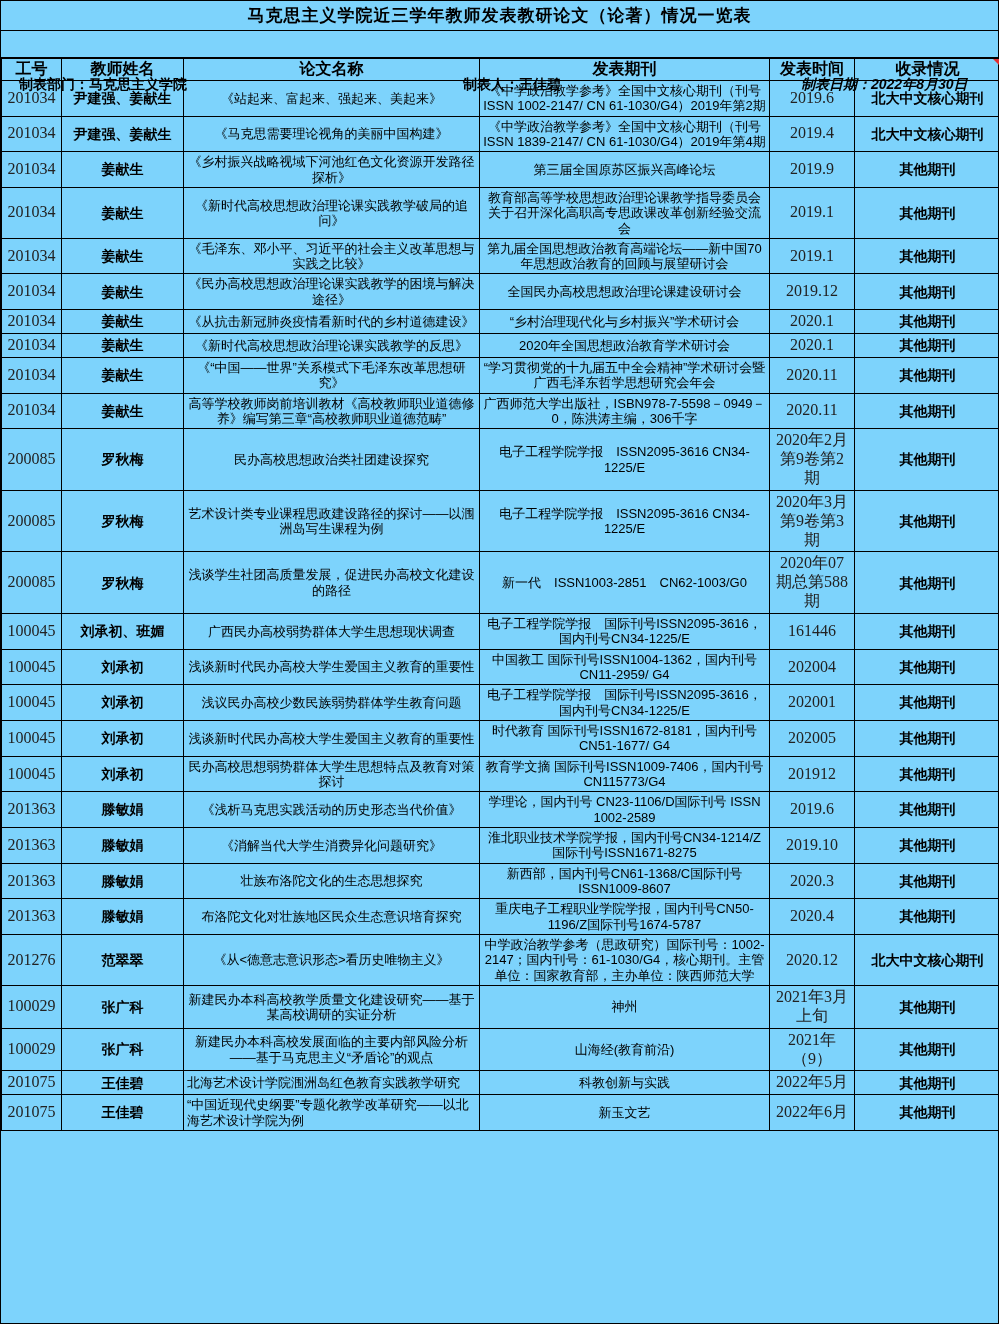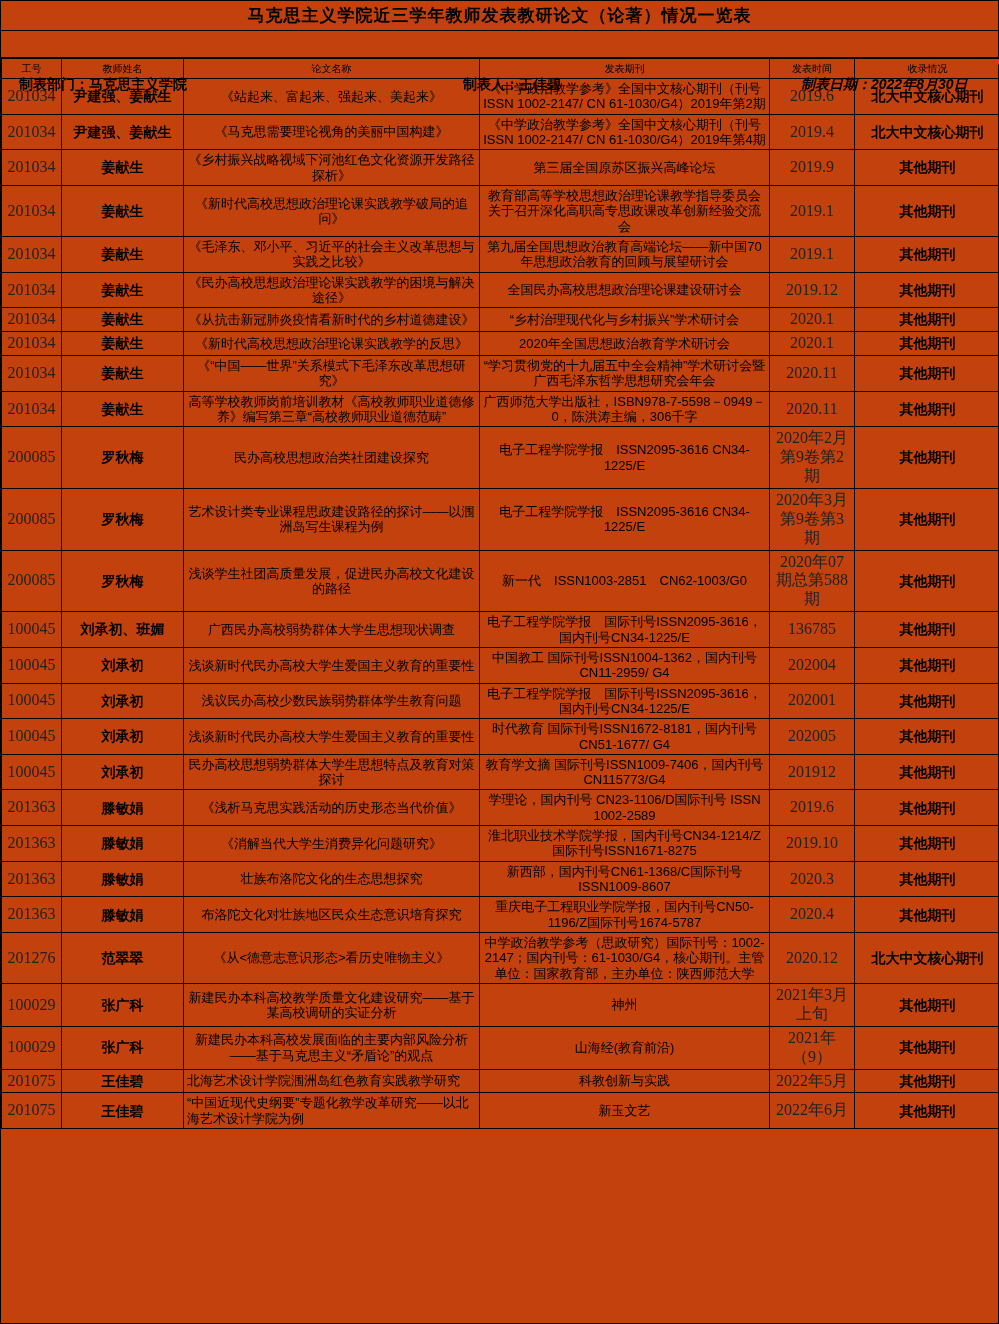--- a/index.html
+++ b/index.html
@@ -1,18 +1,18 @@
 <!DOCTYPE html>
 <html lang="zh"><head>
 <meta charset="utf-8">
 <style>
   html,body{margin:0;padding:0;background:#fff;}
   body{width:999px;font-family:"Liberation Sans","DejaVu Sans",sans-serif;color:#000;}
   .sheet{
-    width:999px;min-height:1324px;box-sizing:border-box;background:#c2410c;
+    width:999px;min-height:1324px;box-sizing:border-box;background:#7dd3fc;
     border:1px solid #000;
   }
   .title{
     height:29px;line-height:29px;text-align:center;font-size:17px;font-weight:bold;
     border-bottom:1px solid #000;letter-spacing:1px;
   }
   .meta{
     position:relative;height:26px;border-bottom:1px solid #000;font-size:14px;font-weight:bold;
   }
   .meta span{position:absolute;top:0;line-height:26px;white-space:nowrap;margin-top:40px;}
@@ -20,21 +20,21 @@
   .meta .m2{left:462px;}
   .meta .m3{left:800px;font-style:italic;}
   table{
     width:100%;border-collapse:collapse;table-layout:fixed;font-size:14px;
   }
   th,td{
     border:1px solid #000;text-align:center;vertical-align:middle;
     padding:2px 3px;word-break:break-word;line-height:1.18;
     box-sizing:border-box;
   }
-  thead th{height:20px;font-weight:normal;font-size:10px;padding:1px 2px;position:relative;}
+  thead th{height:20px;font-weight:bold;font-size:16px;padding:1px 2px;position:relative;}
   
   .c-id,.c-date{font-family:Liberation Serif, serif;font-size:16px;color:#222;}
   .c-name{font-weight:bold;}
   .c-status{font-weight:bold;}
   .c-paper,.c-journal{font-size:13px;}
   td.align-left{text-align:left;}
   
   .red-tri{
     position:absolute;top:0;right:0;width:0;height:0;
     border-top:7px solid #e03030;border-left:7px solid transparent;
@@ -82,21 +82,21 @@
     <td class="c-name">尹建强、姜献生</td>
     <td class="c-paper">《站起来、富起来、强起来、美起来》</td>
     <td class="c-journal">《中学政治教学参考》全国中文核心期刊（刊号ISSN 1002-2147/ CN 61-1030/G4）2019年第2期</td>
     <td class="c-date">2019.6</td>
     <td class="c-status">北大中文核心期刊</td>
   </tr>
         <tr>
     <td class="c-id">201034</td>
     <td class="c-name">尹建强、姜献生</td>
     <td class="c-paper">《马克思需要理论视角的美丽中国构建》</td>
-    <td class="c-journal">《中学政治教学参考》全国中文核心期刊（刊号ISSN 1002-2147/ CN 61-1030/G4）2019年第4期</td>
+    <td class="c-journal">《中学政治教学参考》全国中文核心期刊（刊号ISSN 1839-2147/ CN 61-1030/G4）2019年第4期</td>
     <td class="c-date">2019.4</td>
     <td class="c-status">北大中文核心期刊</td>
   </tr>
         <tr>
     <td class="c-id">201034</td>
     <td class="c-name">姜献生</td>
     <td class="c-paper">《乡村振兴战略视域下河池红色文化资源开发路径探析》</td>
     <td class="c-journal">第三届全国原苏区振兴高峰论坛</td>
     <td class="c-date">2019.9</td>
     <td class="c-status">其他期刊</td>
@@ -179,21 +179,21 @@
     <td class="c-paper">浅谈学生社团高质量发展，促进民办高校文化建设的路径</td>
     <td class="c-journal">新一代　ISSN1003-2851　CN62-1003/G0</td>
     <td class="c-date">2020年07期总第588期</td>
     <td class="c-status">其他期刊</td>
   </tr>
         <tr>
     <td class="c-id">100045</td>
     <td class="c-name">刘承初、班媚</td>
     <td class="c-paper">广西民办高校弱势群体大学生思想现状调查</td>
     <td class="c-journal">电子工程学院学报　国际刊号ISSN2095-3616，国内刊号CN34-1225/E</td>
-    <td class="c-date">136785</td>
+    <td class="c-date">161446</td>
     <td class="c-status">其他期刊</td>
   </tr>
         <tr>
     <td class="c-id">100045</td>
     <td class="c-name">刘承初</td>
     <td class="c-paper">浅谈新时代民办高校大学生爱国主义教育的重要性</td>
     <td class="c-journal">中国教工 国际刊号ISSN1004-1362，国内刊号CN11-2959/ G4</td>
     <td class="c-date">202004</td>
     <td class="c-status">其他期刊</td>
   </tr>

